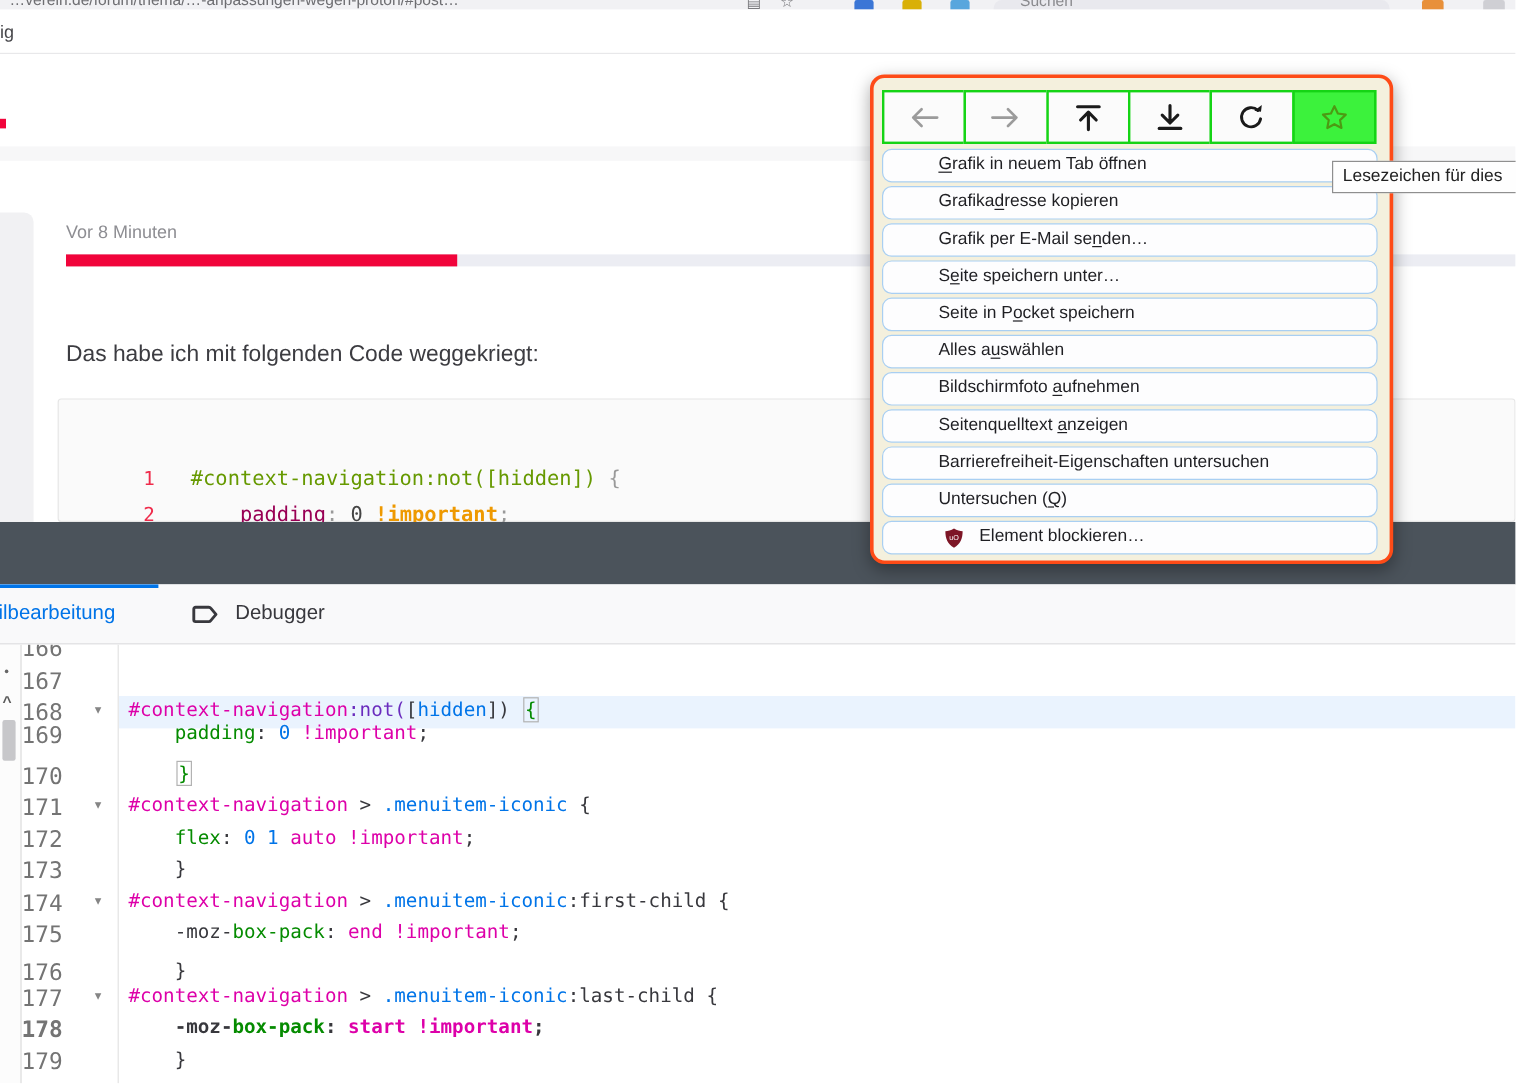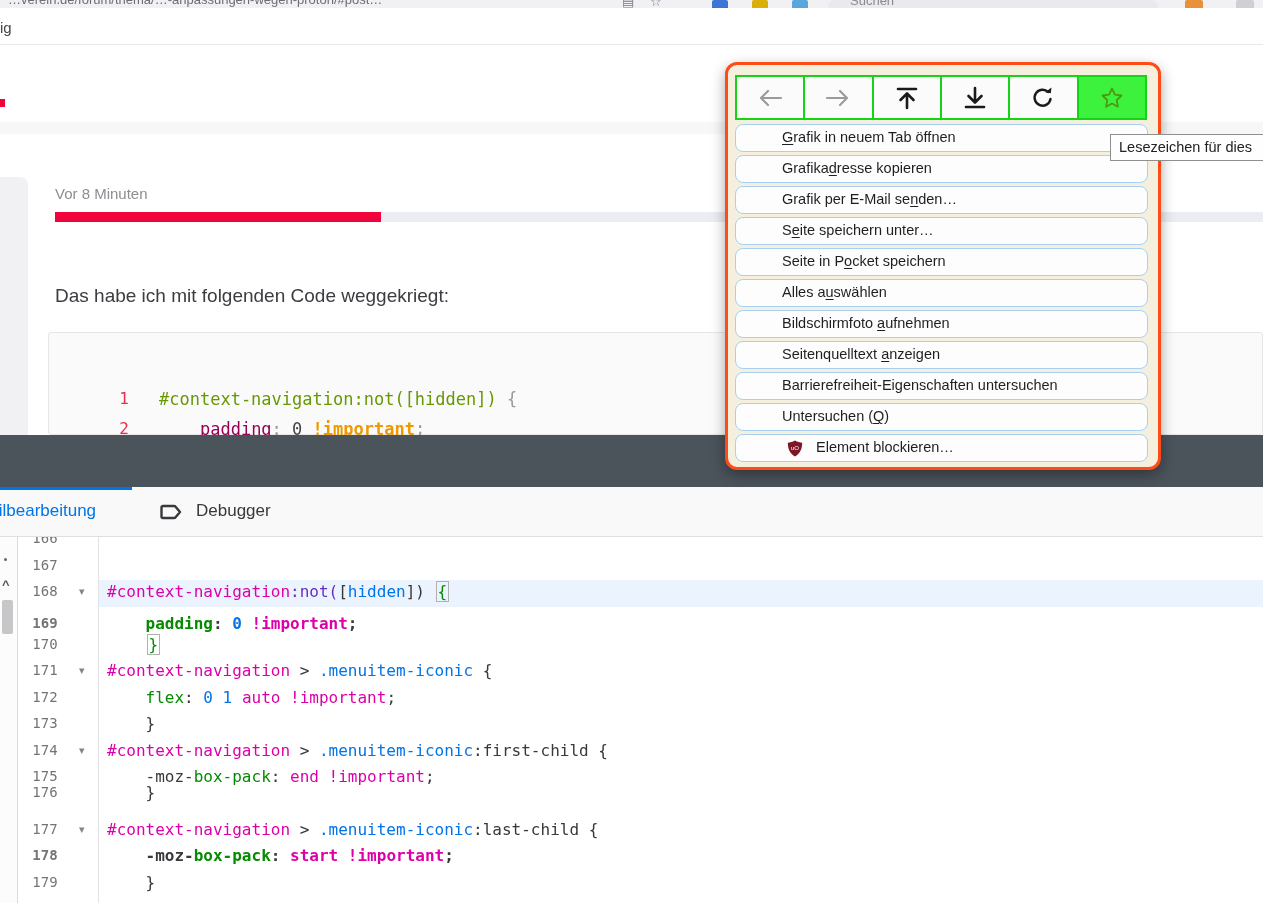--- a/index.html
+++ b/index.html
@@ -50,21 +50,21 @@
   .dt-tab2-label { left:196px; top:14px; font-size:17px; color:#38383d; }
   .dt-tab2-icon { left:160px; top:14px; }
 
   .editor { left:0; top:537px; width:1263px; height:366px; background:#fff; overflow:hidden; z-index:1; }
   .ed-leftstrip { left:0; top:0; width:18px; height:366px; background:#fcfcfc; border-right:1px solid #dcdcdc; }
   .ed-dot { left:4px; top:21px; width:3px; height:3px; border-radius:50%; background:#666; }
   .ed-upchev { left:2px; top:40px; font-size:13px; color:#5a5a5a; font-weight:bold; }
   .ed-thumb { left:2px; top:63px; width:11px; height:34px; background:#c7c7ca; border-radius:2px; }
   .gutter-sep { left:98px; top:0; width:1px; height:366px; background:#e3e3e3; }
   .ed-row { position:absolute; left:0; width:1263px; height:27px; }
-  .ed-row .lnum { position:absolute; left:18px; width:54px; text-align:center; top:3px; font-family:"DejaVu Sans Mono", monospace; font-size:14px; color:#747474; }
+  .ed-row .lnum { position:absolute; left:18px; width:54px; text-align:left; top:3px; font-family:"DejaVu Sans Mono", monospace; font-size:19px; color:#747474; }
   .ed-row .fold { position:absolute; left:79px; top:5px; font-size:11px; color:#858585; }
   .ed-row .src { position:absolute; left:107px; top:2px; white-space:pre; font-family:"DejaVu Sans Mono", monospace; font-size:16px; }
   .ed-row .linebg { position:absolute; left:99px; top:0; right:0; height:27px; }
   .ed-row.active .linebg { background:#eaf3fe; }
   .tk-id { color:#dd00a9;margin-top:46px; } .tk-cls { color:#0074e8; } .tk-att { color:#0074e8; }
   .tk-pse { color:#6a2cbe; } .tk-pro { color:#058b00; } .tk-num { color:#0074e8; }
   .tk-val { color:#dd00a9; } .tk-imp { color:#dd00a9; } .tk-pun { color:#38383d; }
   .tk-brx { color:#058b00; border:1px solid #b2b2b2; padding:0 1px; margin:0 1px; }
 
   
@@ -145,21 +145,21 @@
           <div class="linebg"></div>
           <div class="lnum">167</div>
           <div class="src"></div>
         </div>
         <div class="ed-row active" style="top: 43.2px;">
           <div class="linebg"></div>
           <div class="lnum">168</div>
           <div class="fold">▾</div>
           <div class="src"><span class="tk-id">#context-navigation</span><span class="tk-pse">:not(</span><span class="tk-pun">[</span><span class="tk-att">hidden</span><span class="tk-pun">]) </span><span class="tk-brx">{</span></div>
         </div>
-        <div class="ed-row" style="top: 75px; font-weight: bold;">
+        <div class="ed-row" style="top: 62px;">
           <div class="linebg"></div>
           <div class="lnum">169</div>
           <div class="src"><span class="tk-pun">    </span><span class="tk-pro">padding</span><span class="tk-pun">: </span><span class="tk-num">0</span><span class="tk-pun"> </span><span class="tk-imp">!important</span><span class="tk-pun">;</span></div>
         </div>
         <div class="ed-row" style="top: 96px;">
           <div class="linebg"></div>
           <div class="lnum">170</div>
           <div class="src"><span class="tk-pun">    </span><span class="tk-brx">}</span></div>
         </div>
         <div class="ed-row" style="top: 122.4px;">
@@ -182,21 +182,21 @@
           <div class="linebg"></div>
           <div class="lnum">174</div>
           <div class="fold">▾</div>
           <div class="src"><span class="tk-id">#context-navigation</span><span class="tk-pun"> &gt; </span><span class="tk-cls">.menuitem-iconic</span><span class="tk-pun">:first-child {</span></div>
         </div>
         <div class="ed-row" style="top: 228px;">
           <div class="linebg"></div>
           <div class="lnum">175</div>
           <div class="src"><span class="tk-pun">    -moz-</span><span class="tk-pro">box-pack</span><span class="tk-pun">: </span><span class="tk-val">end</span><span class="tk-pun"> </span><span class="tk-imp">!important</span><span class="tk-pun">;</span></div>
         </div>
-        <div class="ed-row" style="top: 244px;">
+        <div class="ed-row" style="top: 260px;">
           <div class="linebg"></div>
           <div class="lnum">176</div>
           <div class="src"><span class="tk-pun">    }</span></div>
         </div>
         <div class="ed-row" style="top: 280.8px;">
           <div class="linebg"></div>
           <div class="lnum">177</div>
           <div class="fold">▾</div>
           <div class="src"><span class="tk-id">#context-navigation</span><span class="tk-pun"> &gt; </span><span class="tk-cls">.menuitem-iconic</span><span class="tk-pun">:last-child {</span></div>
         </div>

